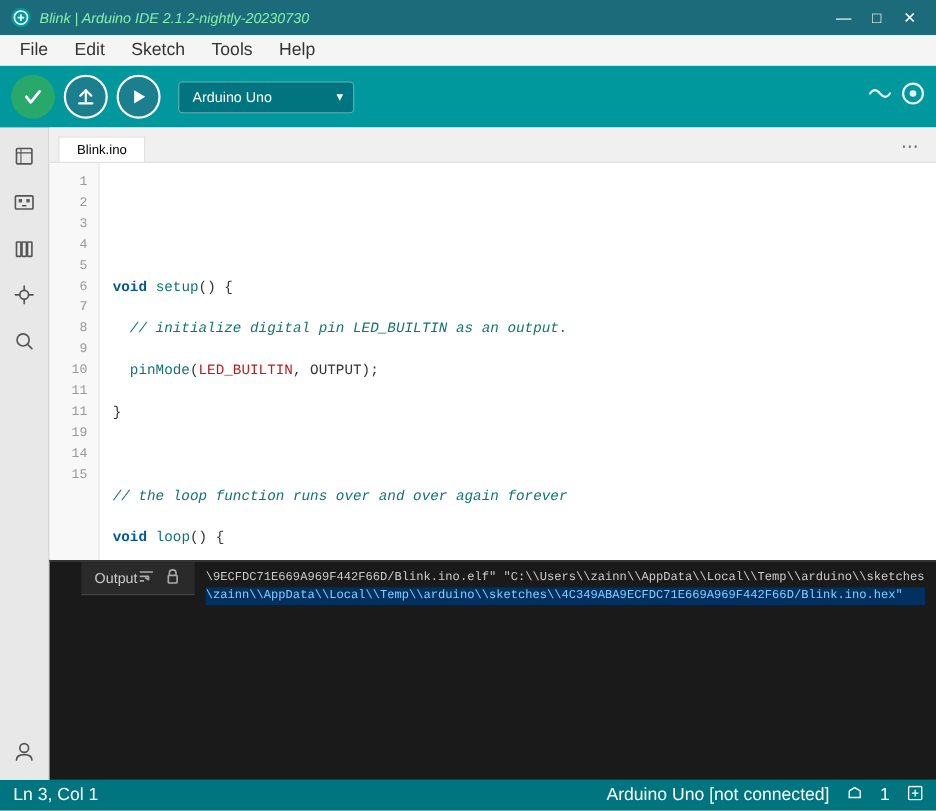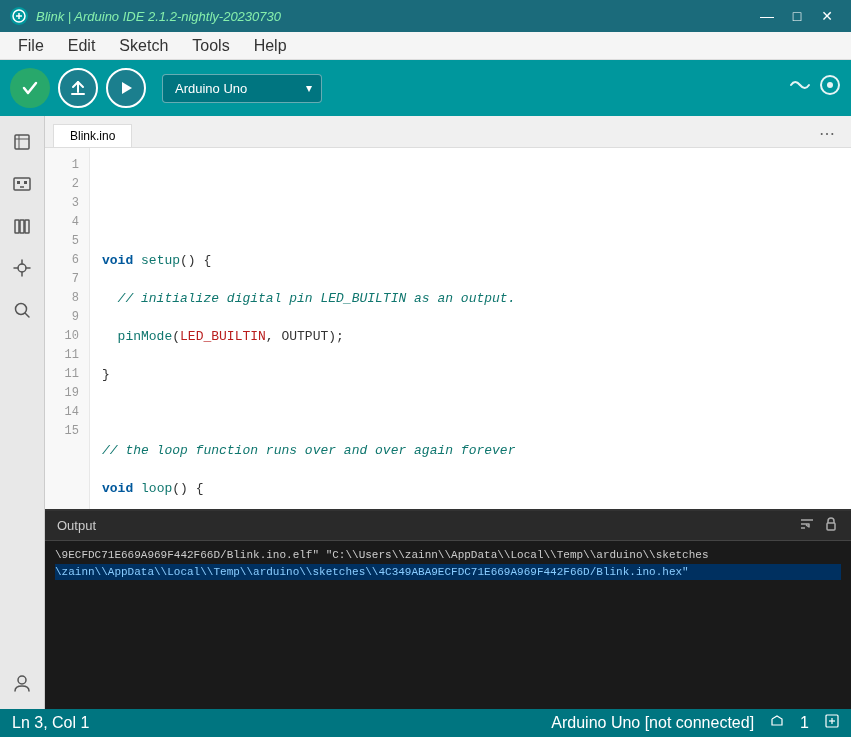--- a/index.html
+++ b/index.html
@@ -267,21 +267,22 @@
     .fn { color: #0f766e; }
     .comment { color: #0f766e; font-style: italic; }
     .builtin { color: #b91c1c; }
 
     
     #output-panel {
       height: 200px;
       background: #1a1a1a;
       border-top: 2px solid #333;
       display: flex;
-      flex-direction: column;
+      flex-direction: row;
+      padding-left: 29px;
     }
     #output-header {
       background: #2a2a2a;
       height: 30px;
       display: flex;
       align-items: center;
       padding: 0 12px;
       border-bottom: 1px solid #444;
     }
     #output-header .output-title {

